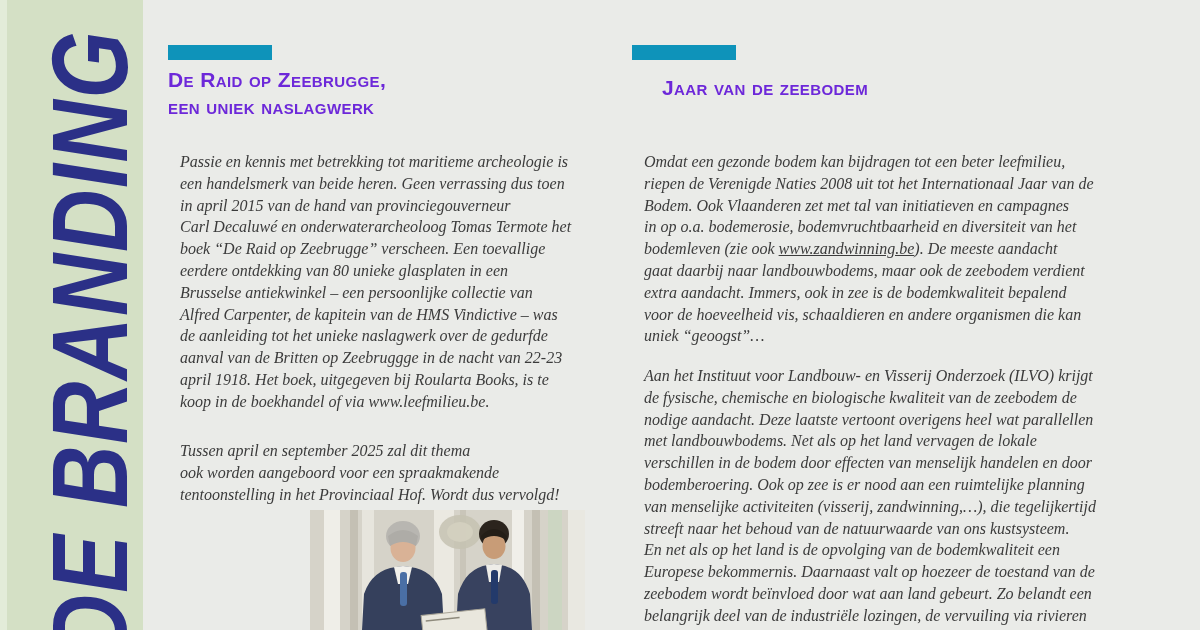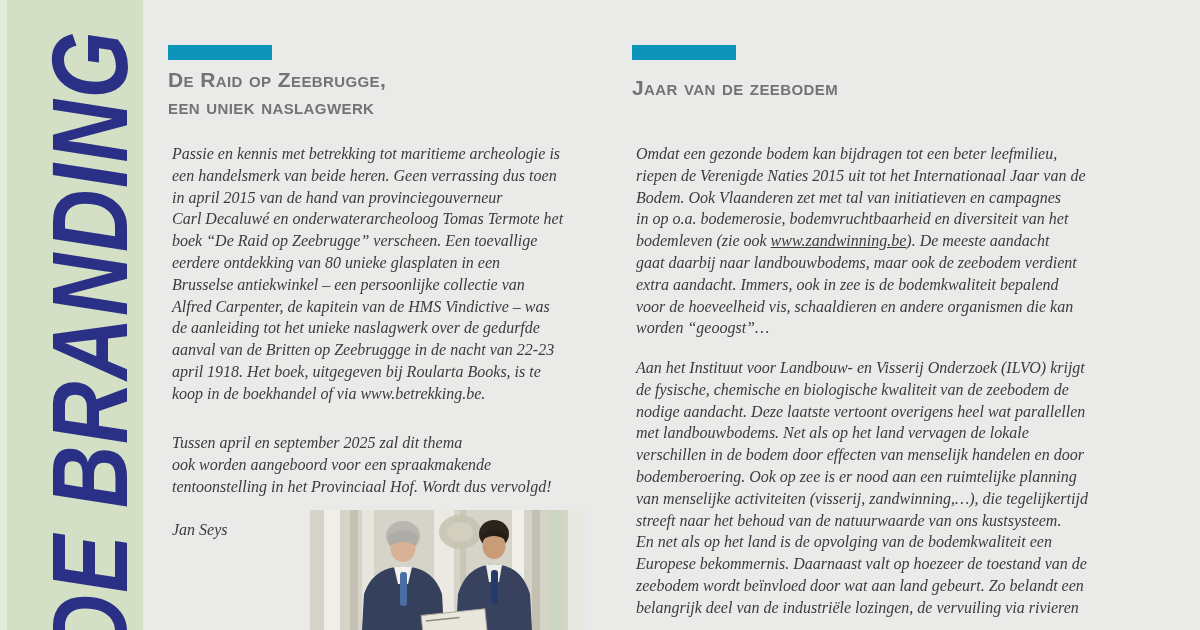--- a/index.html
+++ b/index.html
@@ -27,26 +27,26 @@
     color:#2b3087; letter-spacing:2px;
   }
   .bar { position:absolute; width:104px; height:15px; background:#0e93ba; }
   .bar1 { left:168px; top:45px; }
   .bar2 { left:632px; top:45px; }
   h2 {
     position:absolute; margin:0;
     font-family:"Liberation Sans", sans-serif;
     font-variant:small-caps; letter-spacing:0.4px;
     font-weight:700; font-size:21px; line-height:27px;
-    color:#737373;
+    color:#6d28d9;
   }
   .h-left  { left:168px; top:66px; }
-  .h-right { left:632px; top:74px; }
+  .h-right { left:662px; top:74px; }
   .body {
-    position:absolute; margin:4px;
+    position:absolute; margin:12px;
     font-style:italic; font-size:16px; line-height:21.8px;
     color:#3b3b3b; white-space:pre-line;
   }
   .p1 { left:168px; top:139px; width:460px; }
   .p2 { left:168px; top:428px; width:460px; }
   .byline { left:168px; top:515px; width:200px; }
   .p3 { left:632px; top:139px; width:560px; }
   .p4 { left:632px; top:353px; width:560px; }
   .ulink { text-decoration:underline; }
   .photo {
@@ -73,27 +73,26 @@
 een handelsmerk van beide heren. Geen verrassing dus toen
 in april 2015 van de hand van provinciegouverneur
 Carl Decaluwé en onderwaterarcheoloog Tomas Termote het
 boek “De Raid op Zeebrugge” verscheen.  Een toevallige
 eerdere ontdekking van 80 unieke glasplaten in een
 Brusselse antiekwinkel – een persoonlijke collectie van
 Alfred Carpenter, de kapitein van de HMS Vindictive – was
 de aanleiding tot het unieke naslagwerk over de gedurfde
 aanval van de Britten op Zeebruggge in de nacht van 22-23
 april 1918. Het boek, uitgegeven bij Roularta Books, is te
-koop in de boekhandel of via </span><span>www.betrekking.be</span><span>.</span></p>
+koop in de boekhandel of via </span><span>www.leefmilieu.be</span><span>.</span></p>
 
   <p class="body p2">Tussen april en september 2025 zal dit thema
 ook worden aangeboord voor een spraakmakende
 tentoonstelling in het Provinciaal Hof. Wordt dus vervolgd!</p>
 
-  <p class="body byline">Jan Seys</p>
 
   <div class="photo">
     <svg width="275" height="120" viewBox="0 0 275 120" xmlns="http://www.w3.org/2000/svg">
 
       <rect x="0" y="0" width="275" height="120" fill="#d6d3c9"></rect>
       <rect x="14" y="0" width="16" height="120" fill="#efeee8"></rect>
       <rect x="40" y="0" width="8" height="120" fill="#c4c0b4"></rect>
       <rect x="52" y="0" width="12" height="120" fill="#e7e5dd"></rect>
       <rect x="124" y="0" width="20" height="120" fill="#ebe9e1"></rect>
       <rect x="150" y="0" width="6" height="120" fill="#c9c5b9"></rect>
@@ -123,28 +122,28 @@
         <rect x="112" y="102" width="64" height="24" fill="#e9e7dd" stroke="#aaa698" stroke-width="1"></rect>
         <line x1="116" y1="108" x2="150" y2="108" stroke="#8e8a7c" stroke-width="1.5"></line>
       </g>
     </svg>
   </div>
 
   <div class="bar bar2"></div>
   <h2 class="h-right">Jaar van de zeebodem</h2>
 
   <p class="body p3"><span>Omdat een gezonde bodem kan bijdragen tot een beter leefmilieu,
-riepen de Verenigde Naties 2015 uit tot het Internationaal Jaar van de
+riepen de Verenigde Naties 2008 uit tot het Internationaal Jaar van de
 Bodem. Ook Vlaanderen zet met tal van initiatieven en campagnes
 in op o.a. bodemerosie, bodemvruchtbaarheid en diversiteit van het
 bodemleven (zie ook </span><span class="ulink">www.zandwinning.be</span><span>). De meeste aandacht
 gaat daarbij naar landbouwbodems, maar ook de zeebodem verdient
 extra aandacht. Immers, ook in zee is de bodemkwaliteit bepalend
 voor de hoeveelheid vis, schaaldieren en andere organismen die kan
-worden “geoogst”…</span></p>
+uniek “geoogst”…</span></p>
 
   <p class="body p4">Aan het Instituut voor Landbouw- en Visserij Onderzoek (ILVO) krijgt
 de fysische, chemische en biologische kwaliteit van de zeebodem de
 nodige aandacht. Deze laatste vertoont overigens heel wat parallellen
 met landbouwbodems. Net als op het land vervagen de lokale
 verschillen in de bodem door effecten van menselijk handelen en door
 bodemberoering. Ook op zee is er nood aan een ruimtelijke planning
 van menselijke activiteiten (visserij, zandwinning,…), die tegelijkertijd
 streeft naar het behoud van de natuurwaarde van ons kustsysteem.
 En net als op het land is de opvolging van de bodemkwaliteit een

